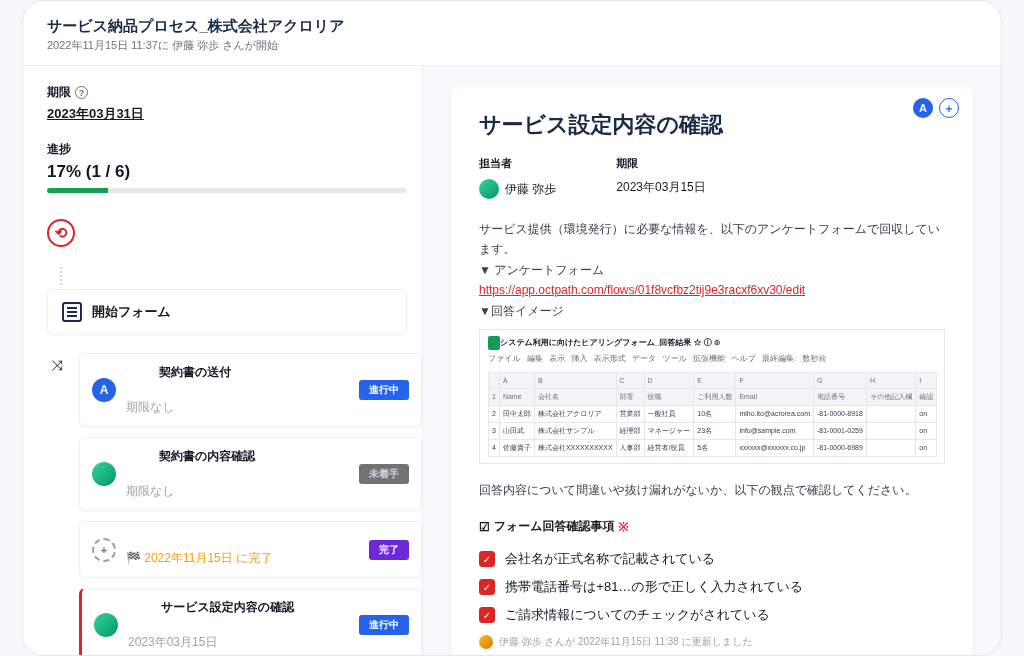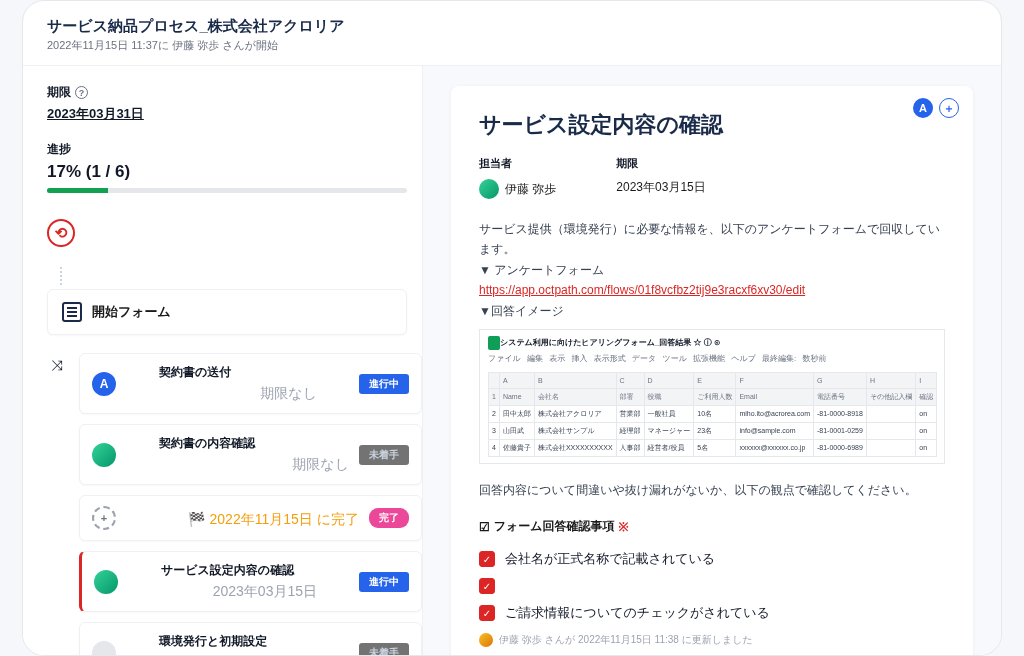--- a/index.html
+++ b/index.html
@@ -28,25 +28,25 @@
 .steps { flex:1; width: 310px; }
 .step { display: flex; align-items: center; gap: 10px; padding: 10px 12px; border: 1px solid #eef0f3; border-radius: 6px; box-shadow: 0 1px 2px rgba(0,0,0,0.03); margin-bottom: 10px; background:#fff; position:relative;}
 .step.active { border-left: 3px solid #dc2626; }
 .step .avatar { width: 24px; height: 24px; border-radius: 50%; background: #2563eb; color: #fff; display: flex; align-items: center; justify-content: center; font-size: 12px; font-weight: 700;flex-shrink:0; }
 .step .avatar.person { background: linear-gradient(135deg,#34d399,#059669);}
 .step .avatar.grey { background: #e5e7eb; color: #6b7280; }
 .step .avatar.greyplus{background:#fff;border:2px dashed #9ca3af;color:#6b7280;font-size:11px;}
 .step-body { flex: 1; min-width:0;}
 .step-title { font-size: 12px; font-weight: 700; color: #111827; margin-left: 33px; }
 .step-title.done{color:#9ca3af;text-decoration:line-through;}
-.step-sub { font-size: 14px; color: #9ca3af; margin-top: 4px; text-align: right; }
+.step-sub { font-size: 12px; color: #9ca3af; margin-top: 18px; }
 .step-sub.done{color:#f59e0b;}
 .badge { font-size: 10px; font-weight: 700; padding: 3px 10px; border-radius: 3px; white-space:nowrap;}
 .badge.progress { background: #2563eb; color: #fff; margin-left: 32px; }
-.badge.complete { background: #ec4899; color: #fff; border-radius: 9px; }
+.badge.complete { background: #6d28d9; color: #fff; }
 .badge.pending { background: #737373; color: #cbd5e1; }
 .panel { background: #fff; border-radius: 8px; box-shadow: 0 1px 4px rgba(0,0,0,0.05); padding: 24px 28px; position:relative;}
 .panel h1 { font-size: 22px; font-weight: 800; color: #1a2b4a; }
 .corner-btns{position:absolute;top:12px;right:14px;display:flex;gap:6px;}
 .pill{width:20px;height:20px;border-radius:50%;display:flex;align-items:center;justify-content:center;font-size:11px;font-weight:700;}
 .pill.blue{background:#2563eb;color:#fff;}
 .pill.plus{background:#fff;border:1.5px solid #2563eb;color:#2563eb;}
 .meta-row { display: flex; gap: 60px; margin-top: 16px; }
 .meta-label { font-size: 11px; font-weight: 700; color: #111827; }
 .meta-val { display: flex; align-items: center; gap: 6px; margin-top: 8px; font-size: 12px; }
@@ -260,20 +260,21 @@
             <span>フォーム回答確認事項</span>
             <span class="req">※</span>
           </div>
           <div class="check-list" id="check-list">
               <div class="check-item">
                 <div class="checkbox checked">✓</div>
                 <span>会社名が正式名称で記載されている</span>
               </div>
               <div class="check-item">
                 <div class="checkbox checked">✓</div>
+                <span>携帯電話番号は+81…の形で正しく入力されている</span>
               </div>
               <div class="check-item">
                 <div class="checkbox checked">✓</div>
                 <span>ご請求情報についてのチェックがされている</span>
               </div>
             </div>
           <div class="update-note">
               <span class="avatar"></span>
               <span>伊藤 弥歩 さんが 2022年11月15日 11:38 に更新しました</span>
             </div>

